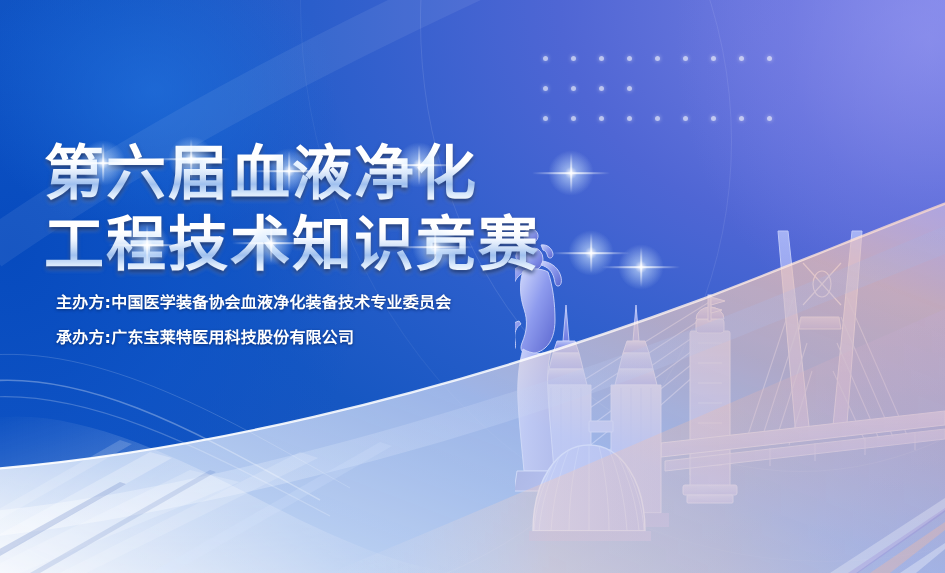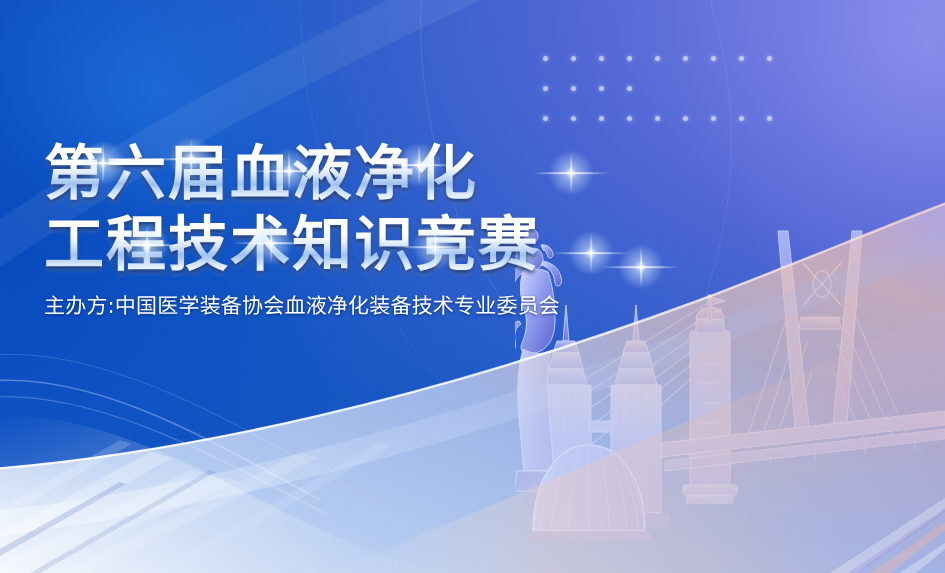--- a/index.html
+++ b/index.html
@@ -87,27 +87,27 @@
     content:"";position:absolute;left:50%;top:50%;
     background:linear-gradient(90deg,rgba(255,255,255,0) 0%,rgba(255,255,255,.9) 50%,rgba(255,255,255,0) 100%);
   }
   .sparkle::before{width:78px;height:1.6px;transform:translate(-50%,-50%);}
   .sparkle::after{width:1.6px;height:40px;transform:translate(-50%,-50%);
     background:linear-gradient(180deg,rgba(255,255,255,0) 0%,rgba(255,255,255,.85) 50%,rgba(255,255,255,0) 100%);}
 
   .subtitles{margin-top:14px;}
   .subtitle{
     font-family:"DejaVu Sans","Liberation Sans",sans-serif;
-    font-weight:400;
-    font-size:21px;
+    font-weight:700;
+    font-size:16px;
     line-height:1.42;
     color:#ffffff;
     letter-spacing:.2px;
     text-shadow:0 1px 3px rgba(4,32,92,.75);
-    margin:0;
+    margin:12px;
     white-space:nowrap;
   }
 </style>
 </head>
 <body>
 
 <div class="poster">
 
   <div class="bg-base"></div>
   <div class="bg-deep-left"></div>
@@ -373,20 +373,21 @@
       <path d="M-10,250 C120,160 300,60 520,-40" fill="none" stroke="#ffffff" stroke-opacity=".07" stroke-width="40"></path>
     </svg>
   </div>
 
   <div class="content">
     <h1 class="title-line first">第六届血液净化</h1>
     <h1 class="title-line second">工程技术知识竞赛</h1>
 
     <div class="subtitles">
       <p class="subtitle">主办方:中国医学装备协会血液净化装备技术专业委员会</p>
+      <p class="subtitle">承办方:广东宝莱特医用科技股份有限公司</p>
     </div>
   </div>
 
   <span class="sparkle" style="left:72px;top:132px;"></span>
   <span class="sparkle" style="left:160px;top:128px;"></span>
   <span class="sparkle" style="left:258px;top:140px;"></span>
   <span class="sparkle" style="left:388px;top:134px;"></span>
   <span class="sparkle" style="left:540px;top:142px;"></span>
   <span class="sparkle" style="left:116px;top:214px;"></span>
   <span class="sparkle" style="left:240px;top:212px;"></span>

